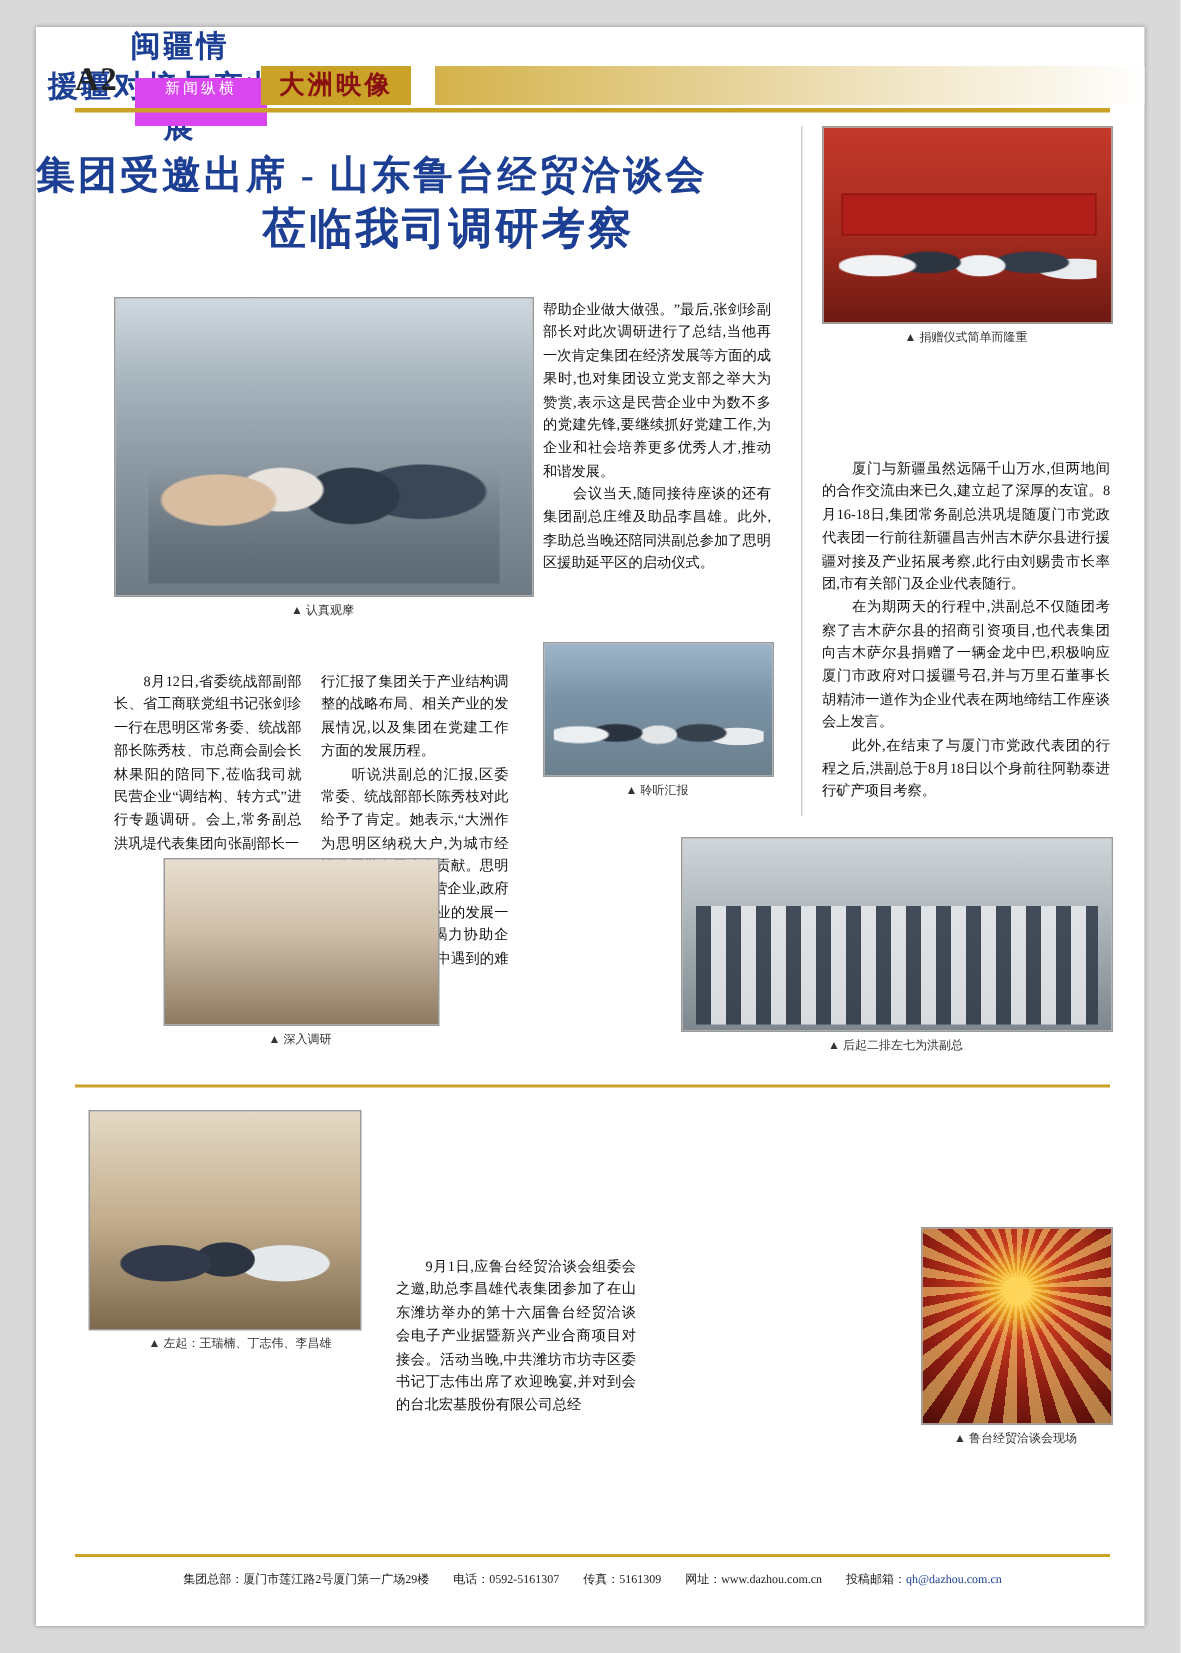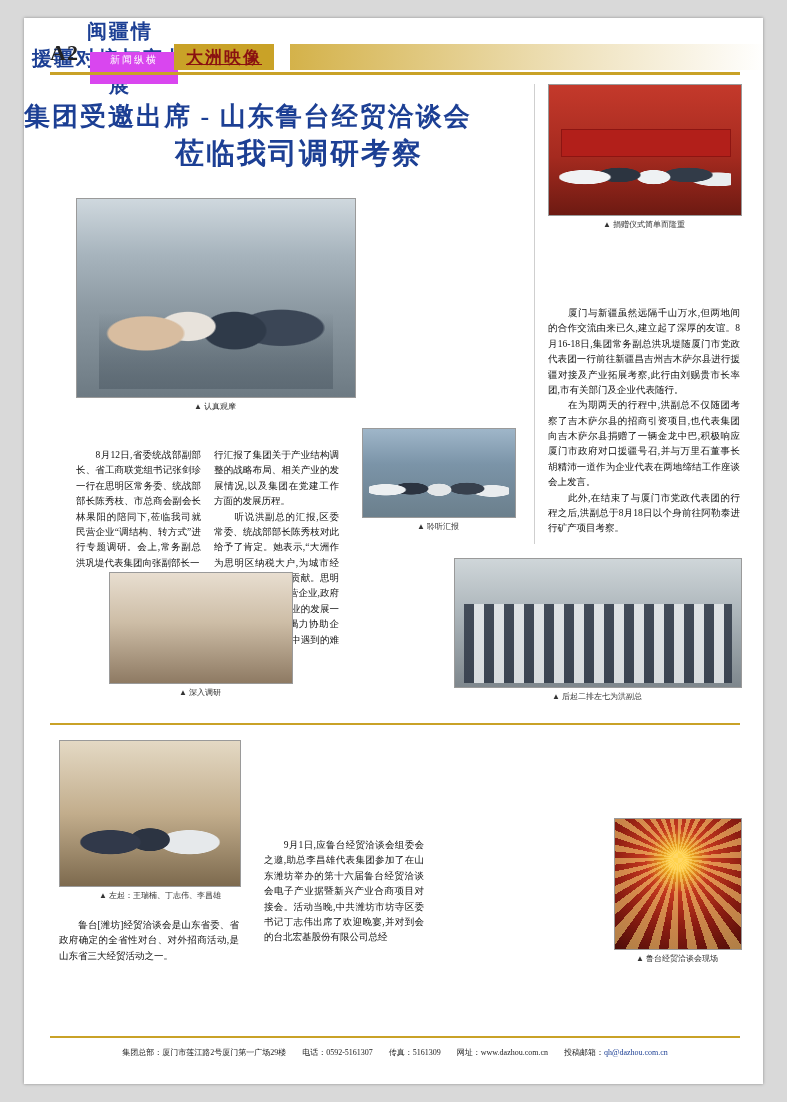--- a/index.html
+++ b/index.html
@@ -26,21 +26,21 @@
     position:absolute;left:0;top:0;font-size:22px;font-weight:bold;color:#222;
     font-family:"Liberation Serif",serif;letter-spacing:1px;
   }
   .folio-tag{
     position:absolute;left:40px;top:12px;height:32px;line-height:16px;
     background:#d946ef;color:#fff;font-size:10px;padding:0 20px;letter-spacing:2px;
   }
   .section-tab{
     position:absolute;left:124px;top:4px;height:26px;line-height:26px;
     background:#c9a227;color:#8a1111;font-size:17px;font-weight:bold;
-    padding:0 12px;letter-spacing:2px;text-decoration:underline;
+    padding:0 12px;letter-spacing:2px;
   }
   .section-tab-ext{
     position:absolute;left:240px;top:4px;width:476px;height:26px;
     background:linear-gradient(90deg,#d4b24a 0%,#efe2bd 60%,#ffffff 100%);
   }
 
   
   .hl{position:absolute;}
   .headline{
     color:#1c3f94;font-weight:bold;font-family:"Liberation Serif",serif;
@@ -135,20 +135,22 @@
   </div>
 
   <div class="headline hl" style="left:60px;top:116px;width:430px;font-size:29px;">莅临我司调研考察</div>
 
   <div class="photo ph1" style="left:52px;top:180px;width:278px;height:198px;"></div>
   <div class="cap" style="left:52px;top:383px;width:278px;">▲ 认真观摩</div>
 
   <div class="body-col" style="left:52px;top:430px;width:125px;height:115px;">　　8月12日,省委统战部副部长、省工商联党组书记张剑珍一行在思明区常务委、统战部部长陈秀枝、市总商会副会长林果阳的陪同下,莅临我司就民营企业“调结构、转方式”进行专题调研。会上,常务副总洪巩堤代表集团向张副部长一</div>
   <div class="body-col" style="left:190px;top:430px;width:125px;height:125px;white-space:pre-line;">行汇报了集团关于产业结构调整的战略布局、相关产业的发展情况,以及集团在党建工作方面的发展历程。
 　　听说洪副总的汇报,区委常委、统战部部长陈秀枝对此给予了肯定。她表示,“大洲作为思明区纳税大户,为城市经济发展做出了突出贡献。思明区利税90%来自民营企业,政府对接部门对民营企业的发展一向十分重视,将会竭力协助企业解决在发展过程中遇到的难题、瓶颈,</div>
+  <div class="body-col" style="left:338px;top:182px;width:152px;height:300px;white-space:pre-line;">帮助企业做大做强。”最后,张剑珍副部长对此次调研进行了总结,当他再一次肯定集团在经济发展等方面的成果时,也对集团设立党支部之举大为赞赏,表示这是民营企业中为数不多的党建先锋,要继续抓好党建工作,为企业和社会培养更多优秀人才,推动和谐发展。
+　　会议当天,随同接待座谈的还有集团副总庄维及助品李昌雄。此外,李助总当晚还陪同洪副总参加了思明区援助延平区的启动仪式。</div>
 
   <div class="photo ph2" style="left:338px;top:410px;width:152px;height:88px;"></div>
   <div class="cap" style="left:338px;top:503px;width:152px;">▲ 聆听汇报</div>
 
   <div class="photo ph3" style="left:85px;top:554px;width:182px;height:110px;"></div>
   <div class="cap" style="left:85px;top:669px;width:182px;">▲ 深入调研</div>
 
   <div class="thinline" style="left:510px;top:66px;width:1px;height:460px;"></div>
 
   <div class="photo ph4" style="left:524px;top:66px;width:192px;height:130px;">
@@ -166,21 +168,20 @@
   <div class="photo ph5" style="left:430px;top:540px;width:286px;height:128px;"></div>
   <div class="cap" style="left:430px;top:673px;width:286px;">▲ 后起二排左七为洪副总</div>
 
   <div class="divider" style="left:26px;top:705px;width:690px;height:2px;"></div>
 
   <div class="photo ph7" style="left:35px;top:722px;width:180px;height:145px;"></div>
   <div class="cap" style="left:46px;top:872px;width:180px;">▲ 左起：王瑞楠、丁志伟、李昌雄</div>
 
   <div class="headline" style="left:240px;top:735px;width:470px;font-size:26px;color:#1c3f94;text-align:left;">集团受邀出席 - 山东鲁台经贸洽谈会</div>
 
-  <div class="body-col" style="left:35px;top:900px;width:180px;height:90px;">　　鲁台[潍坊]经贸洽谈会是山东省委、省政府确定的全省性对台、对外招商活动,是山东省三大经贸活动之一。</div>
 
   <div class="body-col" style="left:240px;top:800px;width:160px;height:190px;margin-top:20px;">　　9月1日,应鲁台经贸洽谈会组委会之邀,助总李昌雄代表集团参加了在山东潍坊举办的第十六届鲁台经贸洽谈会电子产业据暨新兴产业合商项目对接会。活动当晚,中共潍坊市坊寺区委书记丁志伟出席了欢迎晚宴,并对到会的台北宏基股份有限公司总经</div>
 
   <div class="photo ph8" style="left:590px;top:800px;width:126px;height:130px;"></div>
   <div class="cap" style="left:590px;top:935px;width:126px;">▲ 鲁台经贸洽谈会现场</div>
 
   <div class="footrule"></div>
   <div class="footer">
     <span>集团总部：厦门市莲江路2号厦门第一广场29楼　　电话：0592-5161307　　传真：5161309　　网址：www.dazhou.com.cn　　投稿邮箱：</span><span class="mail">qh@dazhou.com.cn</span>
   </div>

